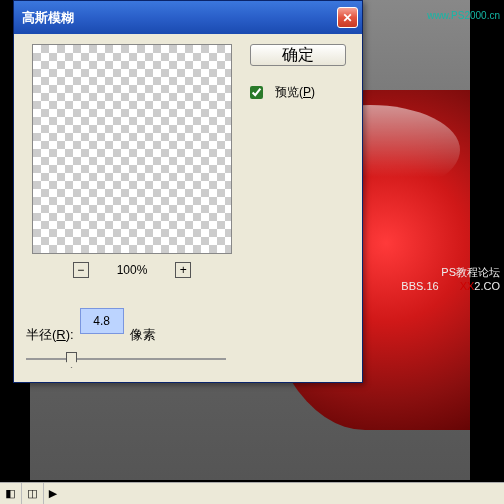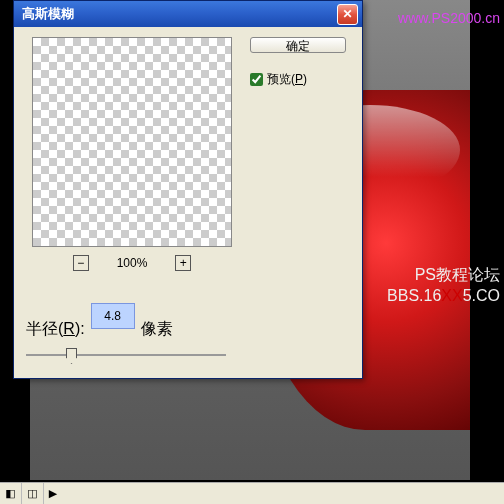--- a/index.html
+++ b/index.html
@@ -1,61 +1,61 @@
 <!DOCTYPE html>
 <html><head>
 <meta charset="utf-8">
 <style>
 * { margin: 0; padding: 0; box-sizing: border-box; }
 body { width: 504px; height: 504px; background: #000; font-family: "Microsoft YaHei", SimSun, sans-serif; font-size: 12px; position: relative; overflow: hidden; }
 .canvas-bg { position: absolute; top: 0; left: 30px; width: 440px; height: 480px; background: linear-gradient(180deg, #888 0%, #666 50%, #555 100%); }
 .red-circle { position: absolute; top: 90px; right: 0; width: 210px; height: 340px; border-radius: 50% 0 0 50% / 50% 0 0 50%; background: radial-gradient(circle at 60% 45%, #ff3a3a 0%, #d01818 35%, #8a0f0f 70%, #500 100%); overflow: hidden; }
 .red-circle::before { content: ""; position: absolute; top: 15px; left: 20px; width: 180px; height: 90px; border-radius: 50%; background: linear-gradient(180deg, rgba(255,255,255,0.55), rgba(255,255,255,0) 80%); }
-.watermark1 { position: absolute; top: 10px; right: 4px; color: #d946ef; font-size: 14px; font-family: Arial; }
-.watermark2 { position: absolute; top: 265px; right: 4px; color: #eee; font-size: 16px; text-align: right; line-height: 1.3; }
-.watermark2 .xx { color: #c00; }
+.watermark1 { position: absolute; top: 10px; right: 4px; color: #14b8a6; font-size: 10px; font-family: Arial; }
+.watermark2 { position: absolute; top: 265px; right: 4px; color: #eee; font-size: 11px; text-align: right; line-height: 1.3; }
+.watermark2 .xx { color: #c00; margin-left: 21px; }
 .dialog { position: absolute; top: 0; left: 13px; width: 350px; background: #ece9d8; border: 1px solid #0a246a; box-shadow: 2px 2px 6px rgba(0,0,0,0.4); }
-.titlebar { height: 26px; background: linear-gradient(180deg, #3b77dd 0%, #2a5fc9 50%, #1a4ab0 100%); display: flex; align-items: center; padding: 0 4px 0 8px; color: #fff; font-weight: bold; font-size: 13px; justify-content: center; }
+.titlebar { height: 33px; background: linear-gradient(180deg, #3b77dd 0%, #2a5fc9 50%, #1a4ab0 100%); display: flex; align-items: center; padding: 0 4px 0 8px; color: #fff; font-weight: bold; font-size: 13px; justify-content: center; }
 .titlebar .title { flex: 1; }
 .close-btn { width: 21px; height: 21px; background: linear-gradient(180deg, #f5a194, #e2543f 50%, #c83a24); border: 1px solid #fff; border-radius: 3px; display: flex; align-items: center; justify-content: center; color: #fff; font-weight: bold; font-size: 12px; cursor: pointer; }
 .dialog-body { display: flex; padding: 10px 12px 14px 12px; gap: 12px; }
 .left-col { flex: 1; }
 .preview-box { width: 200px; height: 210px; border: 1px solid #888; background-color: #fff; background-image: linear-gradient(45deg,#ccc 25%,transparent 25%,transparent 75%,#ccc 75%),linear-gradient(45deg,#ccc 25%,transparent 25%,transparent 75%,#ccc 75%); background-size: 16px 16px; background-position: 0 0, 8px 8px; margin: 0 auto; }
 .zoom-row { display: flex; align-items: center; justify-content: center; gap: 28px; margin-top: 8px; }
 .zoom-btn { width: 16px; height: 16px; border: 1px solid #555; background: #ece9d8; display: flex; align-items: center; justify-content: center; font-size: 12px; cursor: pointer; line-height: 1; }
 .zoom-label { font-size: 12px; text-align: center; }
 .radius-row { display: flex; align-items: center; gap: 6px; margin-top: 20px; }
-.radius-row .lbl { font-size: 16px; margin-top: 28px; }
+.radius-row .lbl { font-size: 13px; margin-top: 28px; }
 .radius-row .ul { text-decoration: underline; }
 .radius-input { width: 44px; height: 20px; border: 1px solid #7a96df; background: #bcd4ff; text-align: center; font-size: 12px; padding: 12px 2px; }
 .slider-track { position: relative; width: 200px; height: 18px; margin-top: 6px; }
 .slider-line { position: absolute; top: 8px; left: 0; right: 0; height: 2px; background: #999; }
 .slider-thumb { position: absolute; top: 2px; left: 40px; width: 11px; height: 16px; background: #ece9d8; border: 1px solid #555; clip-path: polygon(0 0, 100% 0, 100% 60%, 50% 100%, 0 60%); cursor: pointer; }
 .right-col { width: 100px; display: flex; flex-direction: column; gap: 8px; align-items: flex-start; }
-.ps-btn { width: 96px; height: 16px; background: linear-gradient(180deg,#fff,#e9e6d8); border: 1px solid #888; border-radius: 3px; font-size: 12px; cursor: pointer; }
-.preview-check { display: flex; align-items: center; gap: 4px; margin-top: 10px; font-size: 12px; }
+.ps-btn { width: 96px; height: 22px; background: linear-gradient(180deg,#fff,#e9e6d8); border: 1px solid #888; border-radius: 3px; font-size: 16px; cursor: pointer; }
+.preview-check { display: flex; align-items: center; gap: 12px; margin-top: 10px; font-size: 12px; }
 .preview-check input { accent-color: #2a7a2a; }
 .preview-check .ul { text-decoration: underline; }
 .statusbar { position: absolute; bottom: 0; left: 0; right: 0; height: 22px; background: #ece9d8; display: flex; align-items: center; font-size: 11px; border-top: 1px solid #aaa; }
 .statusbar .seg { padding: 0 6px; border-right: 1px solid #bbb; height: 100%; display: flex; align-items: center; }
 .statusbar .icon-seg { width: 22px; justify-content: center; }
 .statusbar .arrow { width: 18px; display: flex; align-items: center; justify-content: center; cursor: pointer; }
 </style>
 </head>
 <body>
 
 <div class="canvas-bg">
   <div class="red-circle"></div>
 </div>
 
 <div class="watermark1">www.PS2000.cn</div>
 <div class="watermark2">
   <div>PS教程论坛</div>
   <div>
-    <span>BBS.16</span><span class="xx">XX</span><span>5.CO</span>
+    <span>BBS.16</span><span class="xx">XX</span><span>2.CO</span>
   </div>
 </div>
 
 <div class="dialog">
   <div class="titlebar">
     <span class="title">高斯模糊</span>
     <div class="close-btn">
       <span>✕</span>
     </div>
   </div>

